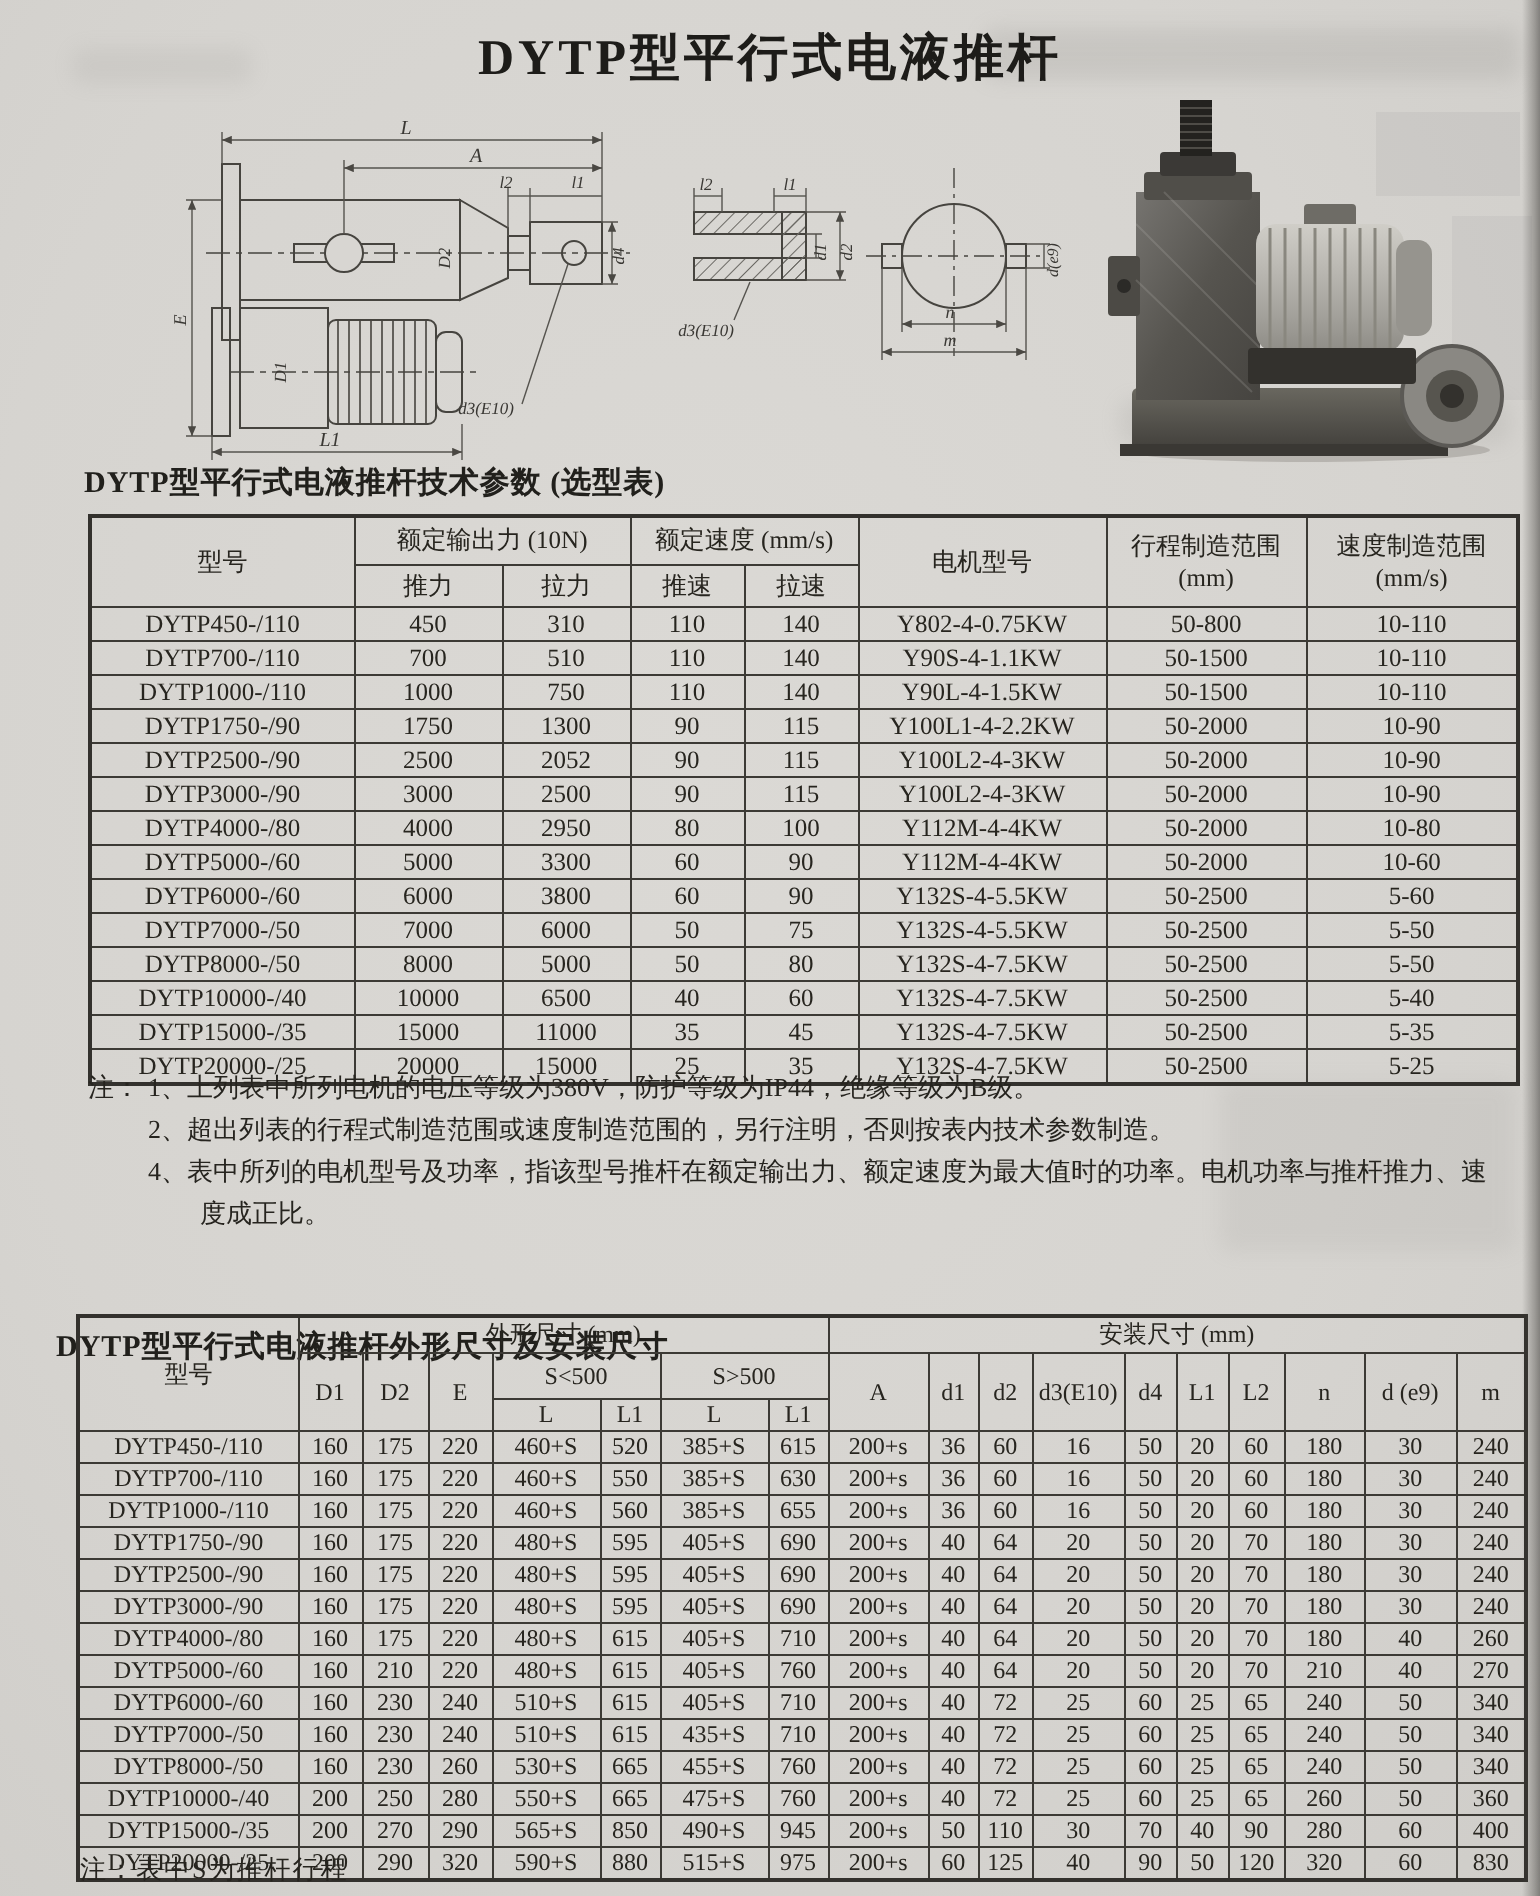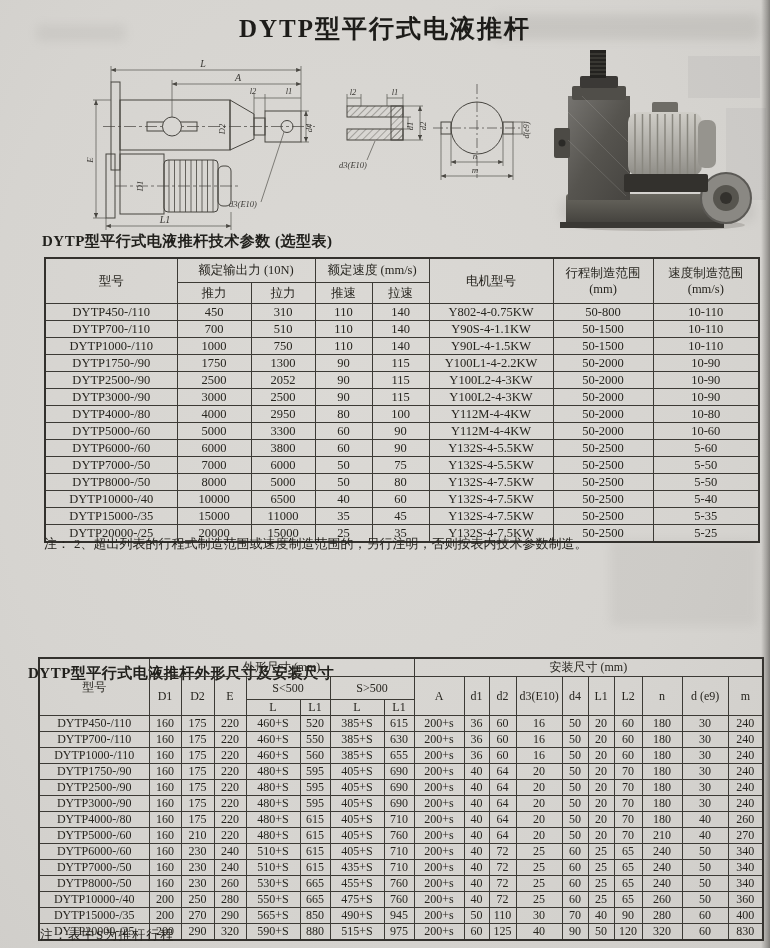--- a/index.html
+++ b/index.html
@@ -404,21 +404,23 @@
           <td>50-2500</td>
           <td>5-25</td>
         </tr>
       </tbody>
   </table>
 
   <div class="notes">
     <div class="notes-wrap">
       <div class="note-prefix">注：</div>
       <div class="note-items">
+        <div class="note-item">1、上列表中所列电机的电压等级为380V，防护等级为IP44，绝缘等级为B级。</div>
         <div class="note-item">2、超出列表的行程式制造范围或速度制造范围的，另行注明，否则按表内技术参数制造。</div>
+        <div class="note-item">4、表中所列的电机型号及功率，指该型号推杆在额定输出力、额定速度为最大值时的功率。电机功率与推杆推力、速度成正比。</div>
       </div>
     </div>
   </div>
 
   <div class="section-heading h2">DYTP型平行式电液推杆外形尺寸及安装尺寸</div>
 
   <table class="t2">
     <colgroup>
       <col style="width:110px">
         <col style="width:32px">

